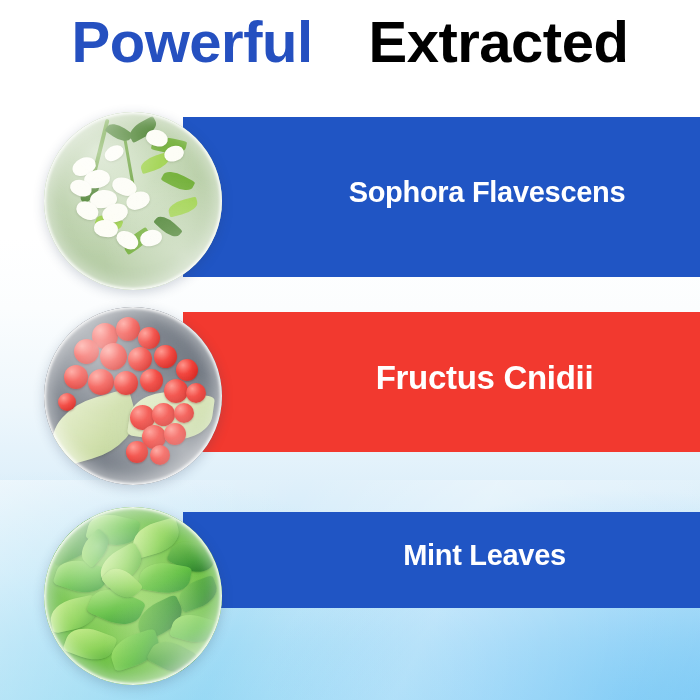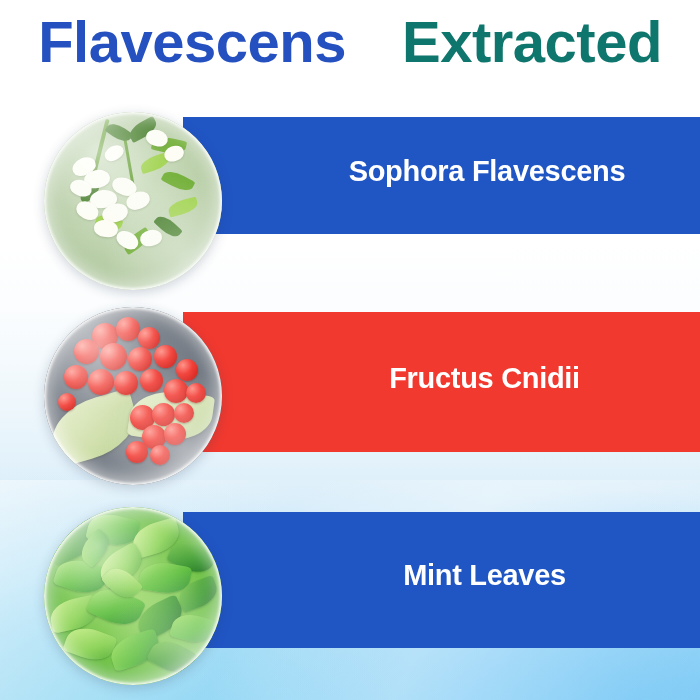--- a/index.html
+++ b/index.html
@@ -28,46 +28,46 @@
   }
 
   
   #title {
     position:absolute; top:8px; left:0; width:700px;
     text-align:center;
     font-size:58px; font-weight:700; letter-spacing:-0.5px;
     white-space:nowrap;
   }
   #title .w1 { color:#2550c0; }
-  #title .w2 { color:#0f766e;margin-left:40px; }
+  #title .w2 { color:#000000;margin-left:40px; }
   #title .sp { display:inline-block; width:16px; }
 
   
   .row { position:absolute; left:0; width:700px; }
   #row-0 { top:112px; height:172px; }
   #row-1 { top:307px; height:172px; }
   #row-2 { top:507px; height:172px; }
 
   .bar {
     position:absolute; left:183px; right:0;
-    top:5px; height:117px;
+    top:5px; height:160px;
     display:flex; flex-direction:column;
     align-items:center; justify-content:center;
     padding:6px 14px 8px 105px;
   }
   #row-0 .bar { background:#2055c4; }
   #row-1 .bar { background:#f2392f; height:140px; padding-left:100px; }
-  #row-2 .bar { background:#2055c4; height:136px; padding-left:100px; }
+  #row-2 .bar { background:#2055c4; height:96px; padding-left:100px; }
 
   .bar-title {
     color:#ffffff; font-weight:700; line-height:1.1;
     text-align:center; letter-spacing:-0.3px; white-space:nowrap;
   }
   #row-0 .bar-title { font-size:29px; margin-bottom:6px; }
-  #row-1 .bar-title { font-size:29px; margin-bottom:5px; }
+  #row-1 .bar-title { font-size:33px; margin-bottom:5px; }
   #row-2 .bar-title { font-size:29px; margin-bottom:6px; }
 
   .bar-desc {
     color:#ffffff; font-size:14.5px; font-weight:600;
     line-height:1.33; text-align:center;
     max-width:420px;
   }
   #row-1 .bar-desc { max-width:452px; }
   #row-2 .bar-desc { max-width:452px; }
 
@@ -140,21 +140,21 @@
   .mint.lite { background:linear-gradient(140deg,#cdf08f 0%,#8ed45a 60%,#57ae3e 100%); }
   .mint.dark { background:linear-gradient(140deg,#7ecb4f 0%,#3f9b33 60%,#216f26 100%); }
 </style>
 </head>
 <body>
 
 <div id="bg-gradient"></div>
 <div id="bg-sheen"></div>
 
 <h1 id="title">
-  <span class="w1">Flavescens</span><span class="sp"></span><span class="w2">Extracted</span>
+  <span class="w1">Powerful</span><span class="sp"></span><span class="w2">Extracted</span>
 </h1>
 
 <div class="row" id="row-0">
   <div class="bar">
     <div class="bar-title">Sophora Flavescens</div>
   </div>
   <div class="circle" id="circle-0">
     <div class="scene">
       <div class="stem" style="left:52px;top:6px;width:4px;height:80px;transform:rotate(14deg);"></div>
       <div class="stem" style="left:84px;top:18px;width:3px;height:70px;transform:rotate(-10deg);"></div>

